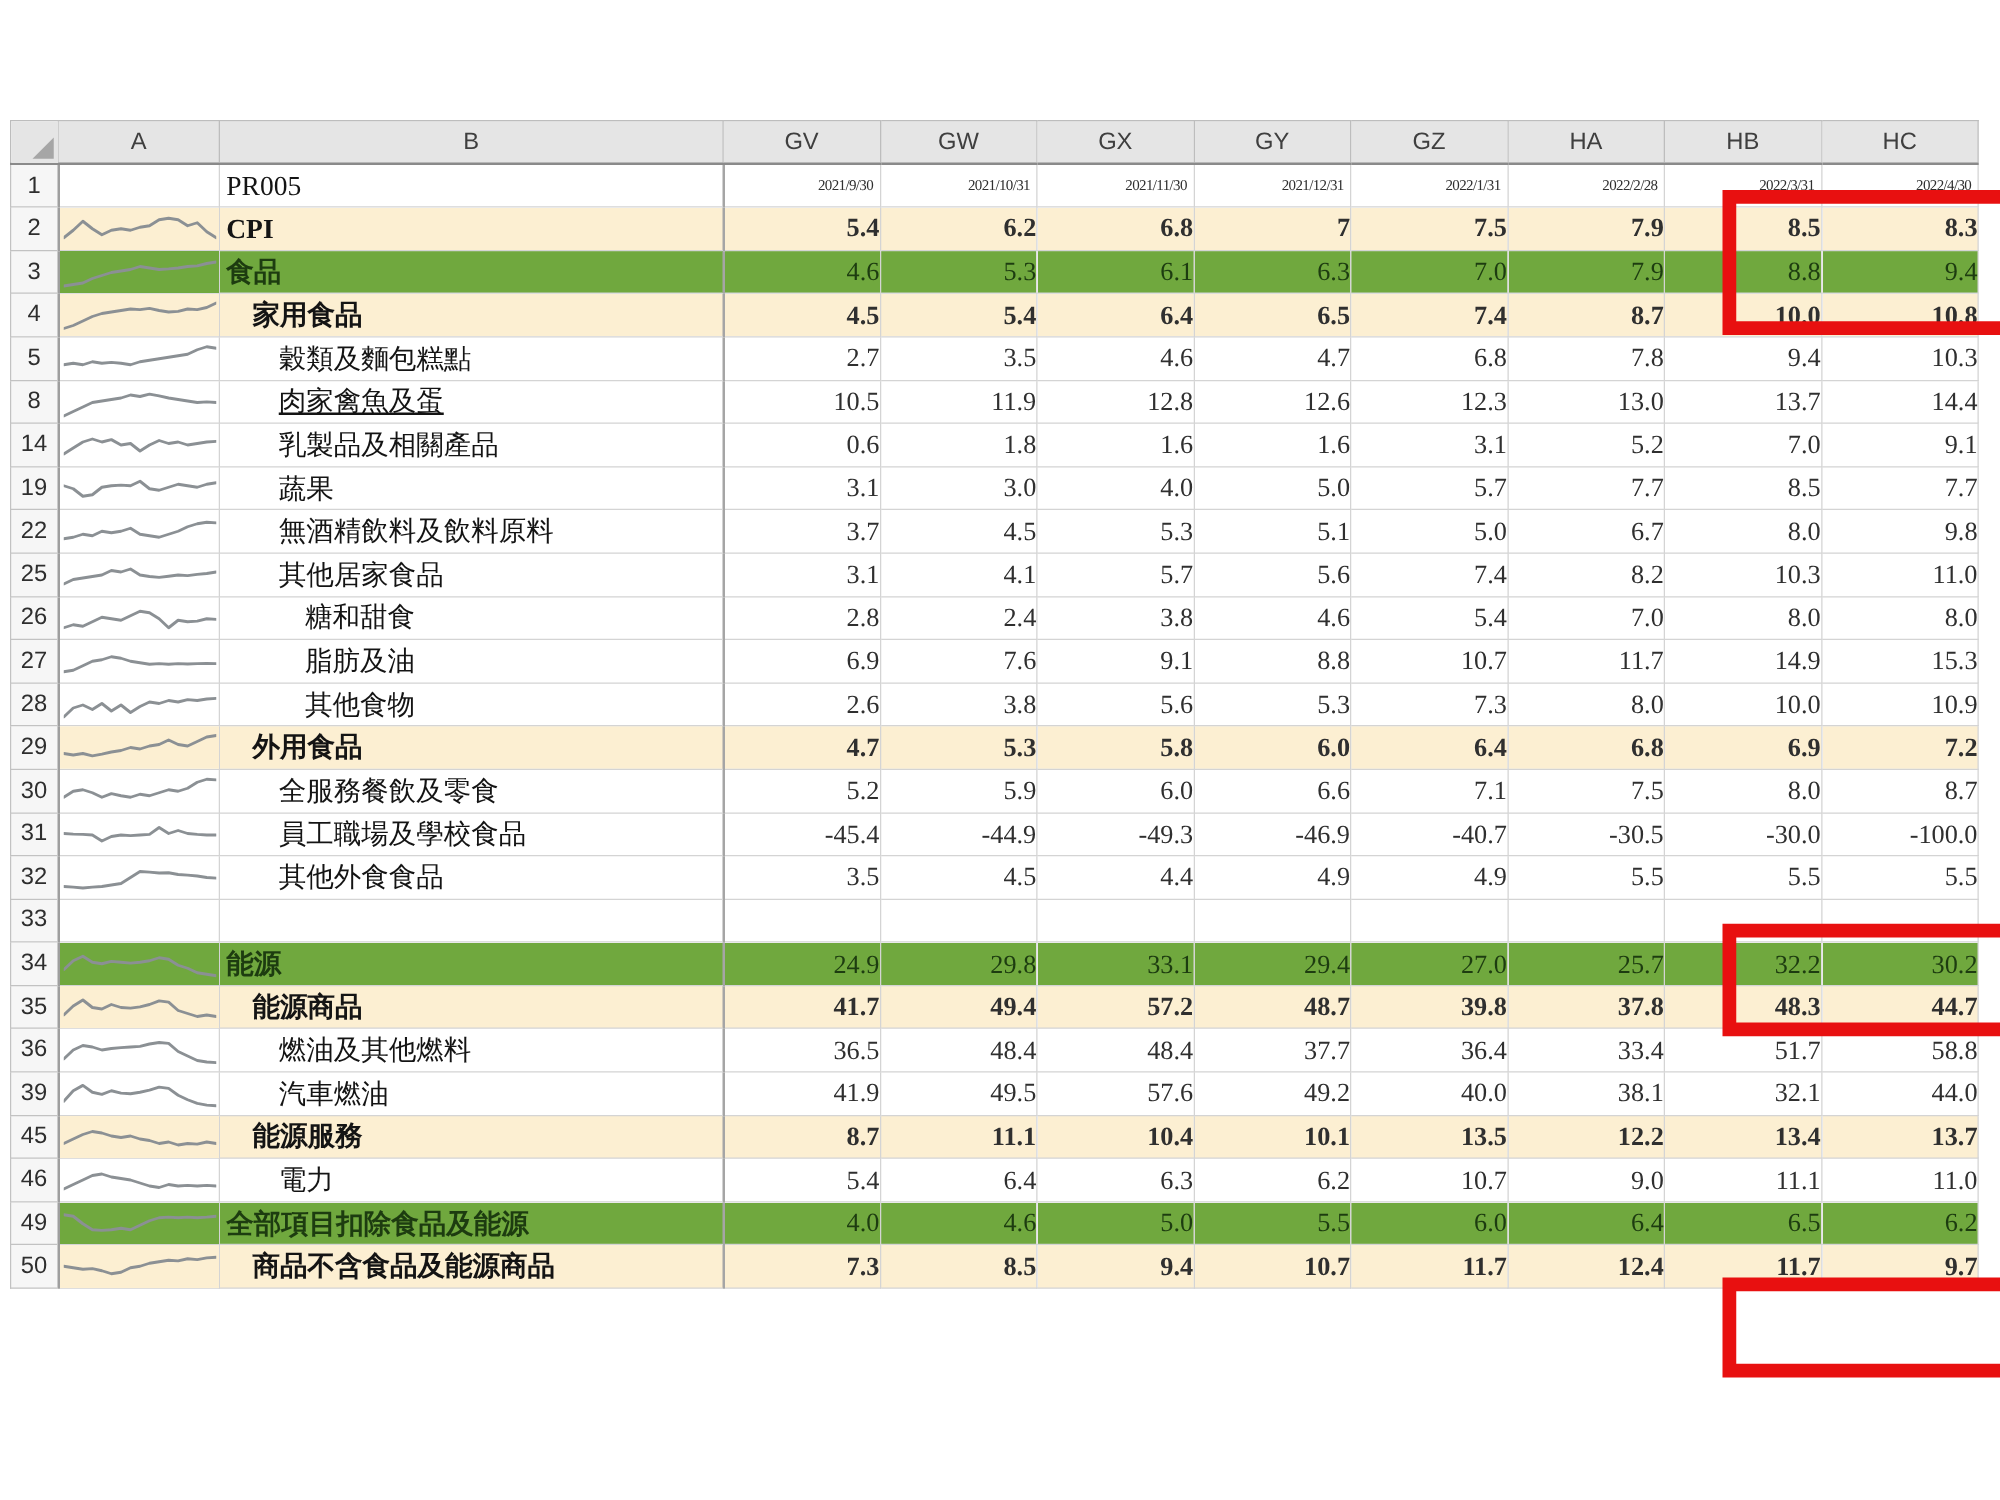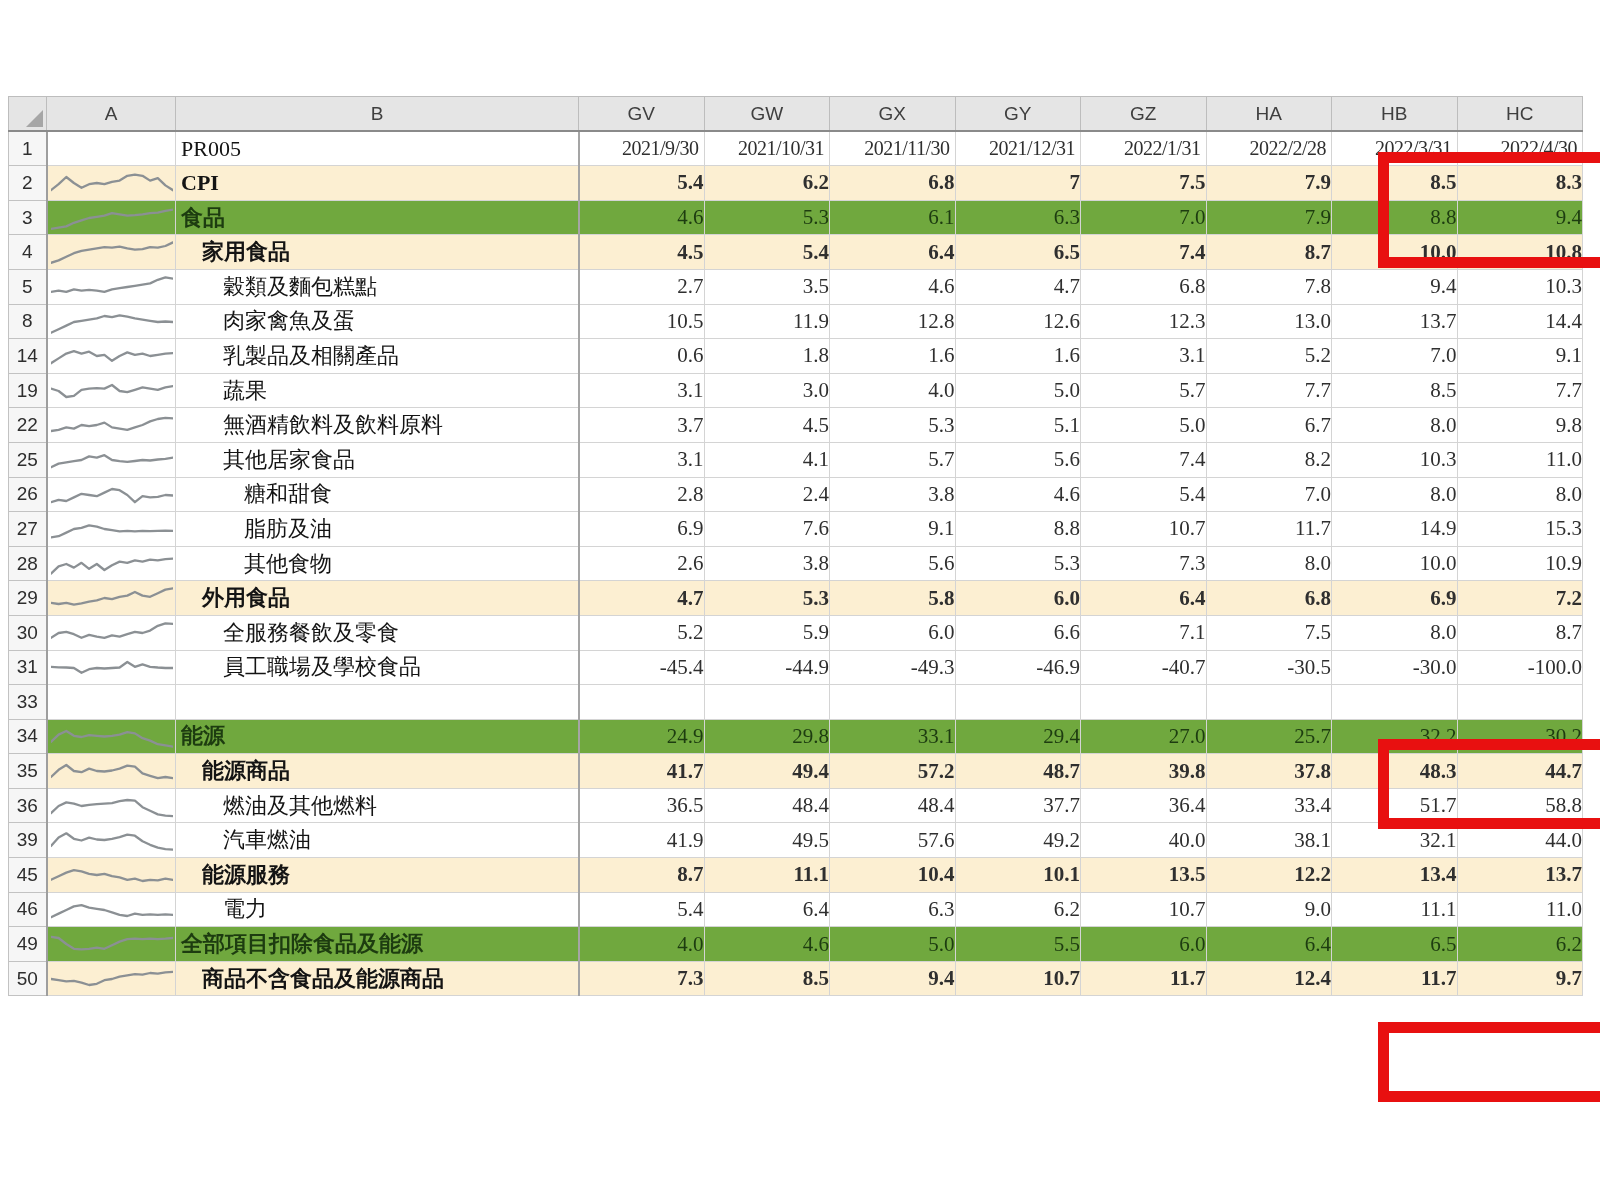--- a/index.html
+++ b/index.html
@@ -16,21 +16,21 @@
   .tri{position:absolute;right:3px;bottom:3px;width:0;height:0;
        border-left:17px solid transparent;border-bottom:17px solid #a6a6a6;}
 
   td.rownum{background:#f6f6f6;color:#2e2e2e;font-size:19px;text-align:center;
             border:1px solid #c2c2c2;border-right:2px solid #9e9e9e;}
   td.acell{position:relative;border:1px solid #d4d4d4;}
   td.bcell{font-family:"Liberation Serif","DejaVu Serif",serif;font-size:22px;color:#141414;
            border:1px solid #d4d4d4;border-right:2px solid #a5a5a5;}
   td.num{font-family:"Liberation Serif","DejaVu Serif",serif;font-size:21px;color:#2f2f2f;
          text-align:right;padding-right:11px;border:1px solid #d4d4d4;}
-  tr.dates td.num{font-size:20px;padding-right:5px;letter-spacing:-0.5px;}
+  tr.dates td.num{font-size:12px;padding-right:5px;letter-spacing:-0.5px;}
 
   tr.cream td.acell, tr.cream td.bcell, tr.cream td.num{background:var(--cream);font-weight:bold;}
   tr.green td.acell, tr.green td.bcell, tr.green td.num{background:var(--green);}
   tr.green td.bcell{font-weight:bold;color:#1d3c10;margin-left:40px;}
   tr.green td.num{color:#1d3c10;}
 
   .spark{position:absolute;left:3px;top:3px;}
 
   .hl{position:absolute;border:11px solid var(--hl);z-index:10;background:transparent;}
   .hl1{left:1378px;top:152px;width:219px;height:94px;}
@@ -154,21 +154,21 @@
           <td class="num">9.4</td>
           <td class="num">10.3</td>
         </tr>
         <tr class="white">
           <td class="rownum">8</td>
           <td class="acell">
             <svg class="spark" width="122" height="28" viewBox="0 0 122 28" preserveAspectRatio="none">
               <polyline points="0.0,24.8 7.6,21.2 15.3,17.6 22.9,14.0 30.5,12.8 38.1,11.6 45.8,10.4 53.4,8.0 61.0,9.2 68.6,7.3 76.3,8.7 83.9,10.4 91.5,11.6 99.1,12.8 106.8,14.0 114.4,13.5 122.0,14.0" fill="none" stroke="#8b9094" stroke-width="2.3" stroke-linejoin="round" stroke-linecap="round"></polyline>
             </svg>
           </td>
-          <td class="bcell" style="padding-left: 47px;">肉家禽魚及蛋</td>
+          <td class="bcell" style="padding-left: 47px; text-decoration: underline;">肉家禽魚及蛋</td>
           <td class="num">10.5</td>
           <td class="num">11.9</td>
           <td class="num">12.8</td>
           <td class="num">12.6</td>
           <td class="num">12.3</td>
           <td class="num">13.0</td>
           <td class="num">13.7</td>
           <td class="num">14.4</td>
         </tr>
         <tr class="white">
@@ -335,20 +335,37 @@
           <td class="num">-45.4</td>
           <td class="num">-44.9</td>
           <td class="num">-49.3</td>
           <td class="num">-46.9</td>
           <td class="num">-40.7</td>
           <td class="num">-30.5</td>
           <td class="num">-30.0</td>
           <td class="num">-100.0</td>
         </tr>
         <tr class="white">
+          <td class="rownum">32</td>
+          <td class="acell">
+            <svg class="spark" width="122" height="28" viewBox="0 0 122 28" preserveAspectRatio="none">
+              <polyline points="0.0,21.2 7.6,21.7 15.3,22.4 22.9,21.7 30.5,21.2 38.1,20.0 45.8,18.8 53.4,14.0 61.0,9.2 68.6,9.7 76.3,10.4 83.9,10.2 91.5,11.6 99.1,12.1 106.8,12.8 114.4,14.0 122.0,14.5" fill="none" stroke="#8b9094" stroke-width="2.3" stroke-linejoin="round" stroke-linecap="round"></polyline>
+            </svg>
+          </td>
+          <td class="bcell" style="padding-left: 47px;">其他外食食品</td>
+          <td class="num">3.5</td>
+          <td class="num">4.5</td>
+          <td class="num">4.4</td>
+          <td class="num">4.9</td>
+          <td class="num">4.9</td>
+          <td class="num">5.5</td>
+          <td class="num">5.5</td>
+          <td class="num">5.5</td>
+        </tr>
+        <tr class="white">
           <td class="rownum">33</td>
           <td class="acell"></td>
           <td class="bcell" style="padding-left: 5px;"></td>
           <td class="num"></td>
           <td class="num"></td>
           <td class="num"></td>
           <td class="num"></td>
           <td class="num"></td>
           <td class="num"></td>
           <td class="num"></td>

